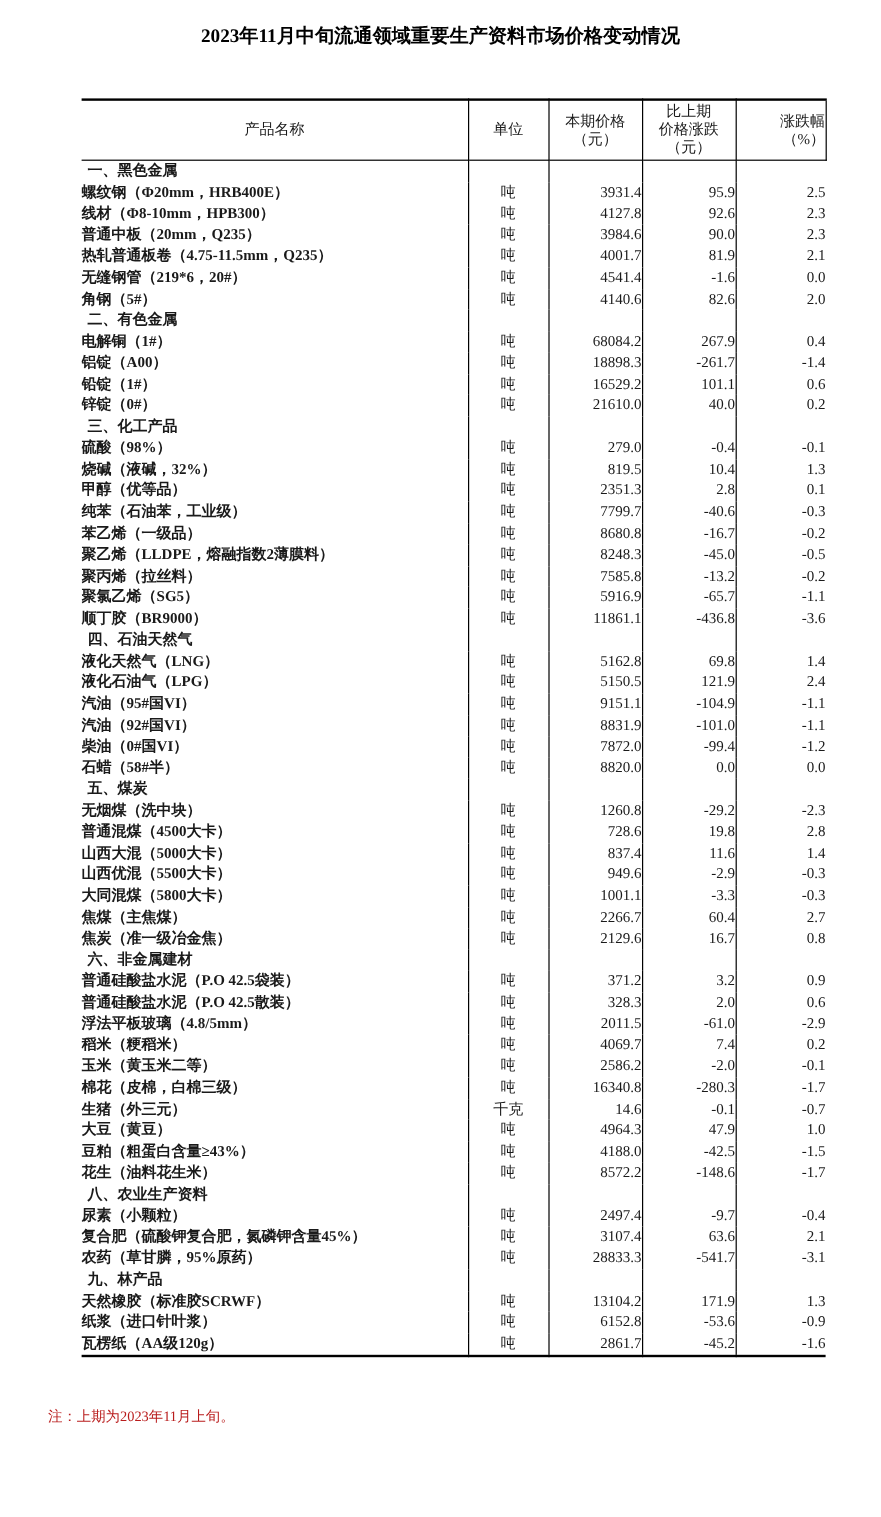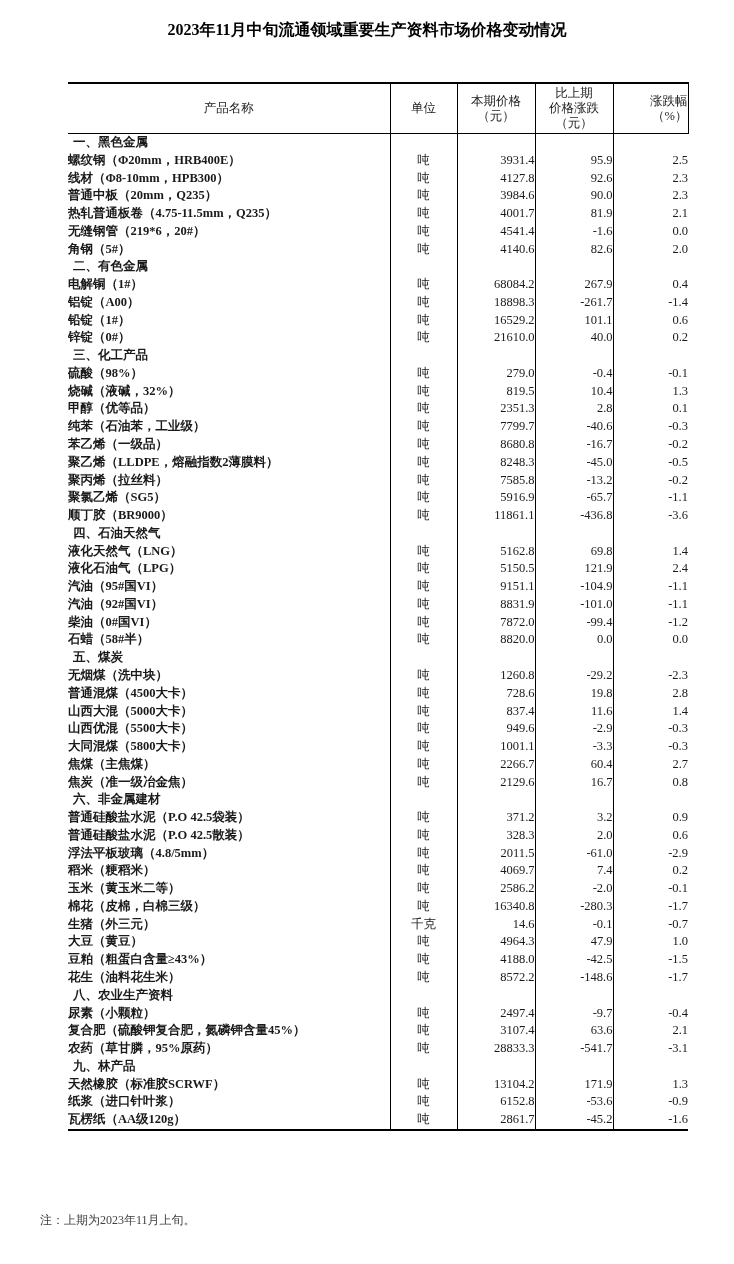--- a/index.html
+++ b/index.html
@@ -28,22 +28,22 @@
   .price-table tbody td{
     height:17.76px;padding:0;line-height:17.76px;
     overflow:hidden;white-space:nowrap;
   }
   td.name{text-align:left;padding-left:37px;font-weight:bold;}
   tr.section-row td.name{padding-left:5px;font-weight:bold;}
   td.unit{text-align:center;}
   td.num{text-align:right;padding-right:7px;}
   td.pct{padding-right:13px;margin-left:20px;}
   .footnote{
-    position:absolute;left:40px;top:1212px;
-    font-size:12px;color:#404040;
+    position:absolute;left:40px;top:1172px;
+    font-size:12px;color:#b91c1c;
   }
 </style>
 </head>
 <body>
 
 <div class="page-title">2023年11月中旬流通领域重要生产资料市场价格变动情况</div>
 
 <table class="price-table">
   <colgroup>
     <col style="width:322px">

